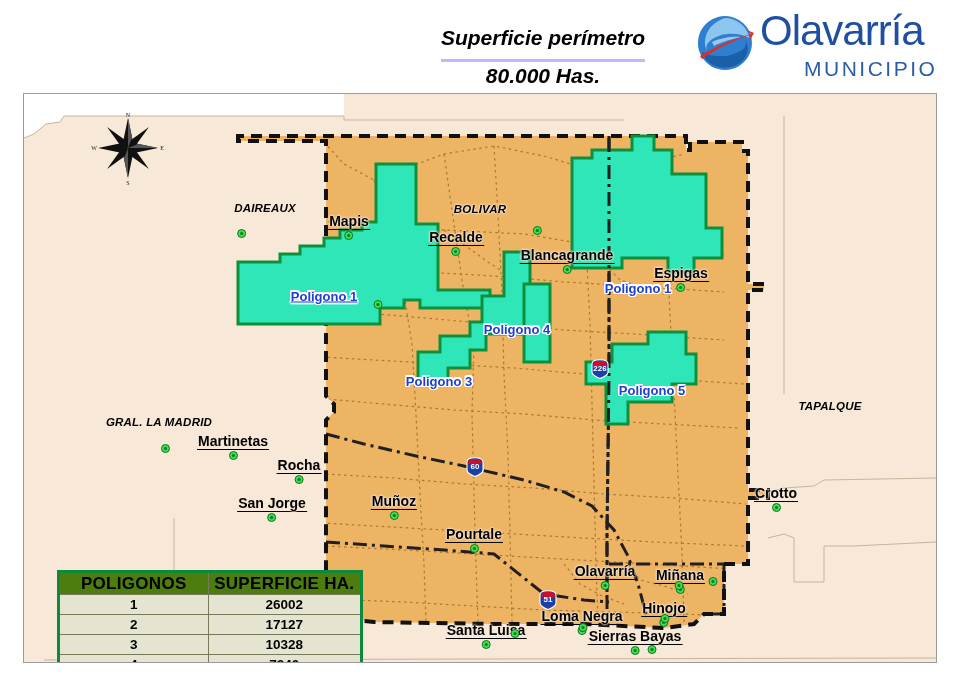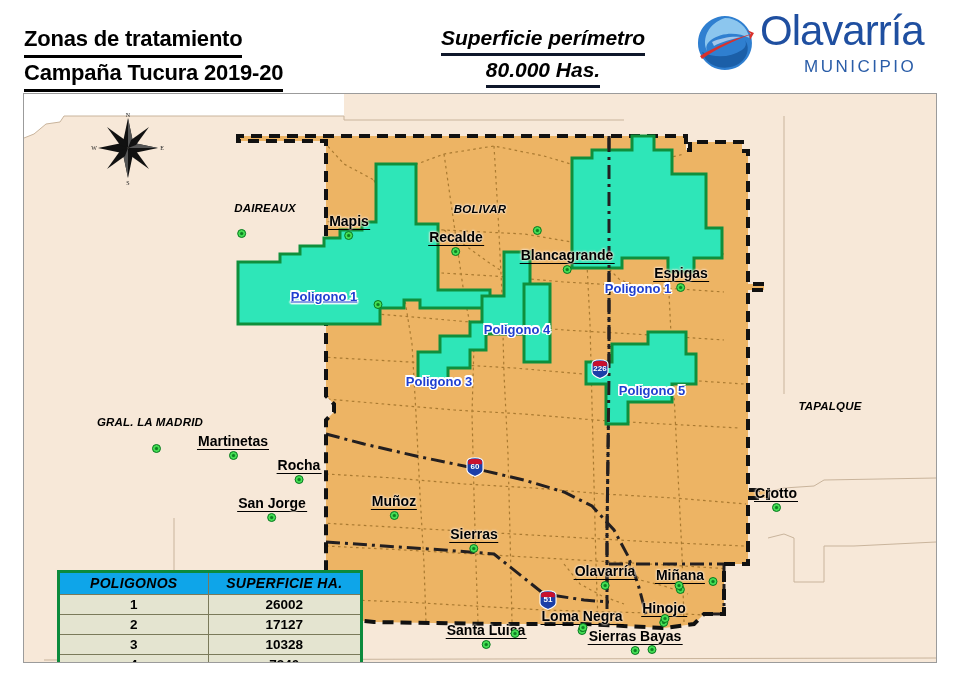--- a/index.html
+++ b/index.html
@@ -44,43 +44,43 @@
     width: 290px;
     font-size: 21px;
     font-weight: bold;
     font-style: italic;
     line-height: 1.38;
     color: #000;
     text-align: center;
   }
   #title-center .ln {
     display: inline-block;
-    border-bottom: 3px solid #0f172a;
-    padding-bottom: 0;
+    border-bottom: 3px solid #c4b5fd;
+    padding-bottom: 6px;
     margin-left: 20px;
   }
   #logo {
     position: absolute;
     right: 16px; top: 8px;
     width: 250px; height: 76px;
   }
   #logo-mark { position: absolute; left: 0; top: 4px; }
   #logo-text {
     position: absolute;
     left: 66px; top: 2px;
     font-size: 42px;
     line-height: 1;
     color: #1f4fa0;
     font-weight: normal;
     letter-spacing: -1px;
   }
   #logo-sub {
     position: absolute;
     left: 110px; top: 49px;
-    font-size: 17px;
+    font-size: 21px;
     letter-spacing: 2.5px;
     color: #2a5da8;
   }
 
   
   #map-frame {
     position: absolute;
     left: 23px; top: 93px;
     width: 914px; height: 570px;
     border: 1px solid #9b9b9b;
@@ -174,44 +174,39 @@
   #legend-table td, #legend-table th {
     border: 1px solid #7a7a5a;
     text-align: center;
     font-weight: bold;
     color: #000;
     padding: 2px 0 2px 0;
     height: 19px;
     line-height: 15px;
   }
   #legend-table thead th {
-    background: #0ea5e9;
-    font-size: 14px;
+    background: #4d7c0f;
+    font-size: 17px;
     letter-spacing: 0.3px;
     height: 22px;
-    font-style: italic;
   }
   #legend-table tbody td { background: #e4e4d0; font-size: 13.5px; }
   #legend-table .c-poly { width: 150px; }
   #legend-table .c-sup  { width: 154px; }
 
   
   #compass { position: absolute; left: 66px; top: 12px; width: 76px; height: 80px; }
 </style>
 </head>
 <body>
 
 <div id="page">
 
   <div id="header">
 
-    <div id="title-left">
-      <span class="ln">Zonas de tratamiento</span>
-      <span class="ln">Campaña Tucura 2019-20</span>
-    </div>
 
     <div id="title-center">
       <span class="ln">Superficie perímetro</span><br>
       <span class="ln">80.000 Has.</span>
     </div>
 
     <div id="logo">
       <svg id="logo-mark" width="62" height="62" viewBox="0 0 62 62">
         <path d="M31 4 A27 27 0 1 1 30.9 4 Z" fill="#2f7fd0"></path>
         <path d="M31 6 A25 25 0 0 1 55.5 26 C44 20 28 20 17 28 C12 31.5 11 37 14 40 C9 34 10 20 20 12 C23.4 9.2 27 7.2 31 6 Z" fill="#8cc6ee"></path>
@@ -342,21 +337,21 @@
     </div>
 
     <div id="places-layer">
         <div class="place region" style="left: 241px; top: 104px;"><span class="nm">DAIREAUX</span><span class="dot" style="position: relative; left: -23px; top: 12px;">
             <i></i>
           </span></div>
         <div class="place region" style="left: 456px; top: 105px;"><span class="nm">BOLIVAR</span><span class="dot" style="position: relative; left: 57px; top: 8px;">
             <i></i>
           </span></div>
         <div class="place region" style="left: 806px; top: 302px;"><span class="nm">TAPALQUE</span></div>
-        <div class="place region" style="left: 126px; top: 318px;"><span class="nm">GRAL. LA MADRID</span><span class="dot" style="position: relative; left: 6px; top: 13px;">
+        <div class="place region" style="left: 135px; top: 318px;"><span class="nm">GRAL. LA MADRID</span><span class="dot" style="position: relative; left: 6px; top: 13px;">
             <i></i>
           </span></div>
         <div class="place" style="left: 325px; top: 118px;"><span class="nm">Mapis</span><span class="dot">
             <i></i>
           </span></div>
         <div class="place" style="left: 432px; top: 134px;"><span class="nm">Recalde</span><span class="dot">
             <i></i>
           </span></div>
         <div class="place" style="left: 543px; top: 152px;"><span class="nm">Blancagrande</span><span class="dot">
             <i></i>
@@ -372,21 +367,21 @@
           </span></div>
         <div class="place" style="left: 248px; top: 400px;"><span class="nm">San Jorge</span><span class="dot">
             <i></i>
           </span></div>
         <div class="place" style="left: 370px; top: 398px;"><span class="nm">Muñoz</span><span class="dot">
             <i></i>
           </span></div>
         <div class="place" style="left: 752px; top: 390px;"><span class="nm">Crotto</span><span class="dot">
             <i></i>
           </span></div>
-        <div class="place" style="left: 450px; top: 431px;"><span class="nm">Sierras</span><span class="dot">
+        <div class="place" style="left: 450px; top: 431px;"><span class="nm">Pourtale</span><span class="dot">
             <i></i>
           </span></div>
         <div class="place" style="left: 581px; top: 468px;"><span class="nm">Olavarría</span><span class="dot">
             <i></i>
           </span></div>
         <div class="place" style="left: 656px; top: 472px;"><span class="nm">Miñana</span><span class="dot">
             <i></i>
           </span></div>
         <div class="place" style="left: 640px; top: 505px;"><span class="nm">Hinojo</span><span class="dot">
             <i></i>

